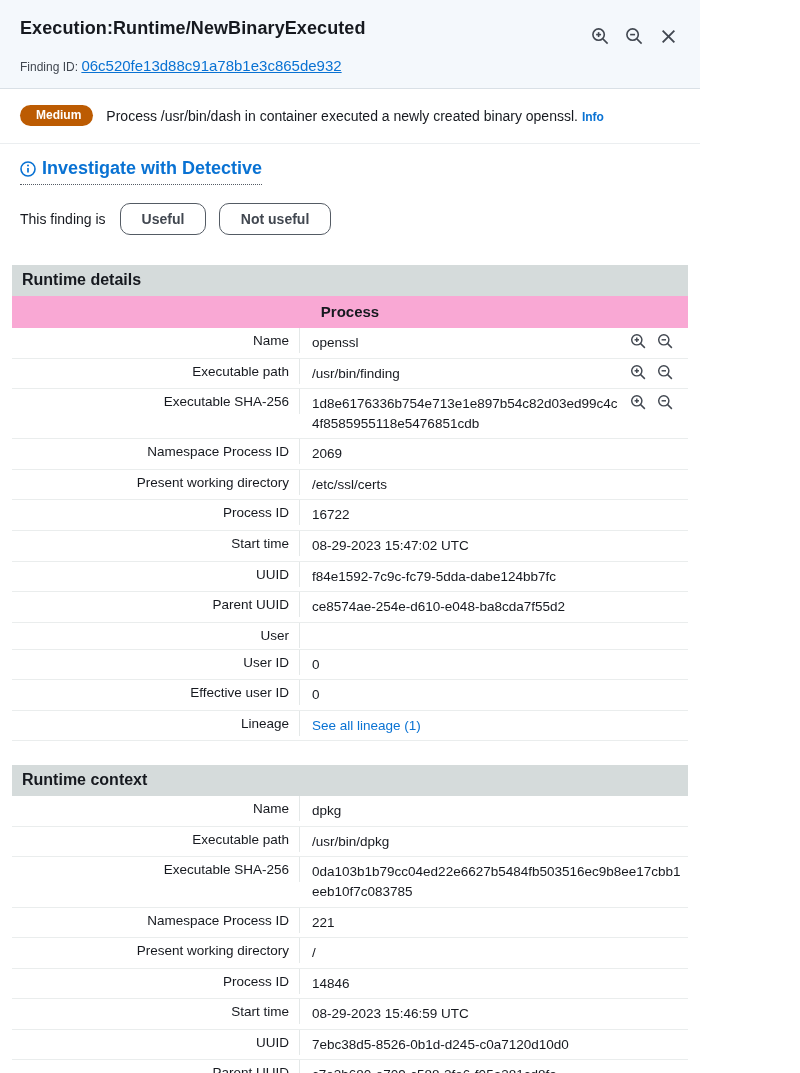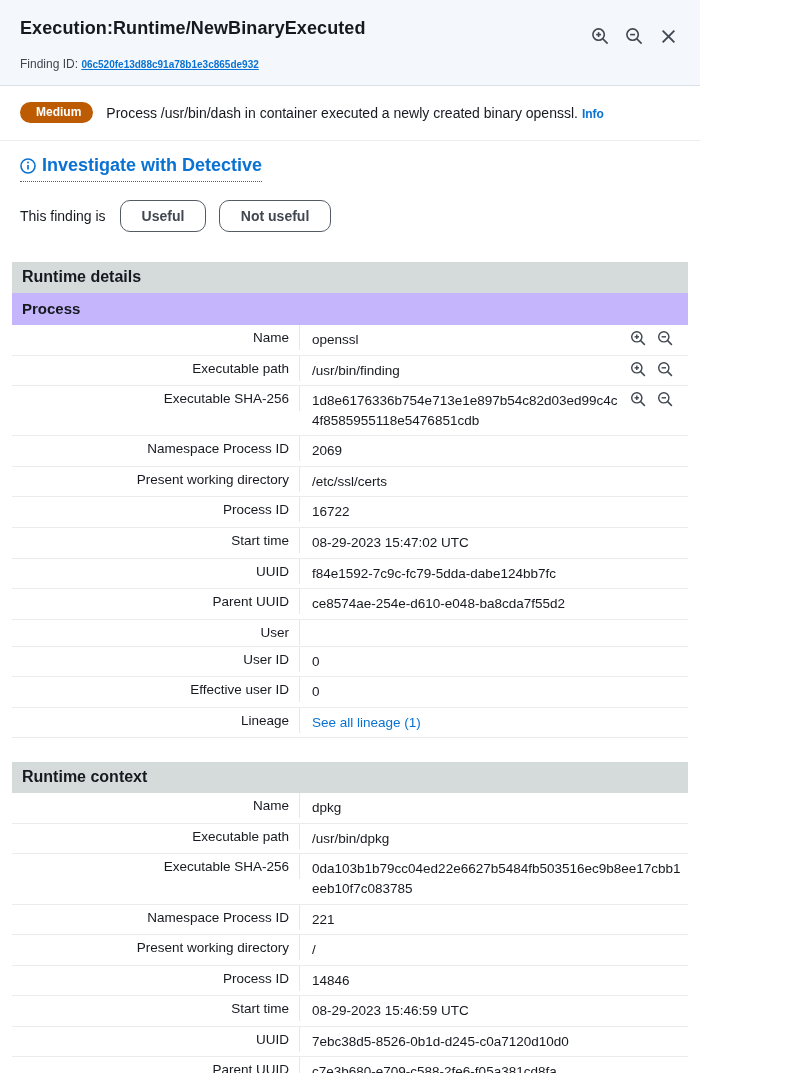--- a/index.html
+++ b/index.html
@@ -35,21 +35,21 @@
     gap: 14px;
   }
   .icon-btn {
     background: none; border: none; cursor: pointer;
     width: 20px; height: 20px; padding: 0;
     display: flex; align-items: center; justify-content: center;
   }
   .icon-btn svg { display: block; }
   .finding-id-line { margin-top: 18px; font-size: 12px; color: #414750; }
   .finding-id-line a {
-    color: #0972d3; text-decoration: underline; font-size: 10px; cursor: pointer; font-weight: bold;
+    color: #0972d3; text-decoration: underline; font-size: 15px; cursor: pointer;
   }
 
   
   .severity-block {
     padding: 16px 20px 17px 20px;
     border-bottom: 1px solid #ebeef0;
     display: flex; align-items: center; gap: 13px;
   }
   .severity-badge {
     display: inline-block;
@@ -95,25 +95,26 @@
   
   .section { margin: 24px 12px 0 12px; }
   .section-header {
     background: #d5dbdb;
     font-size: 16px;
     font-weight: bold;
     padding: 6px 10px 7px 10px;
     color: #16191f;
   }
   .section-subheader {
-    background: #c4b5fd;
+    background: #f9a8d4;
     font-size: 15px;
     font-weight: bold;
     padding: 7px 10px 8px 10px;
     color: #16191f;
+    text-align: center;
   }
   .kv-row {
     display: flex;
     align-items: flex-start;
     border-bottom: 1px solid #eaeded;
     font-size: 13.5px;
     min-height: 27px;
   }
   .kv-label {
     width: 288px;

